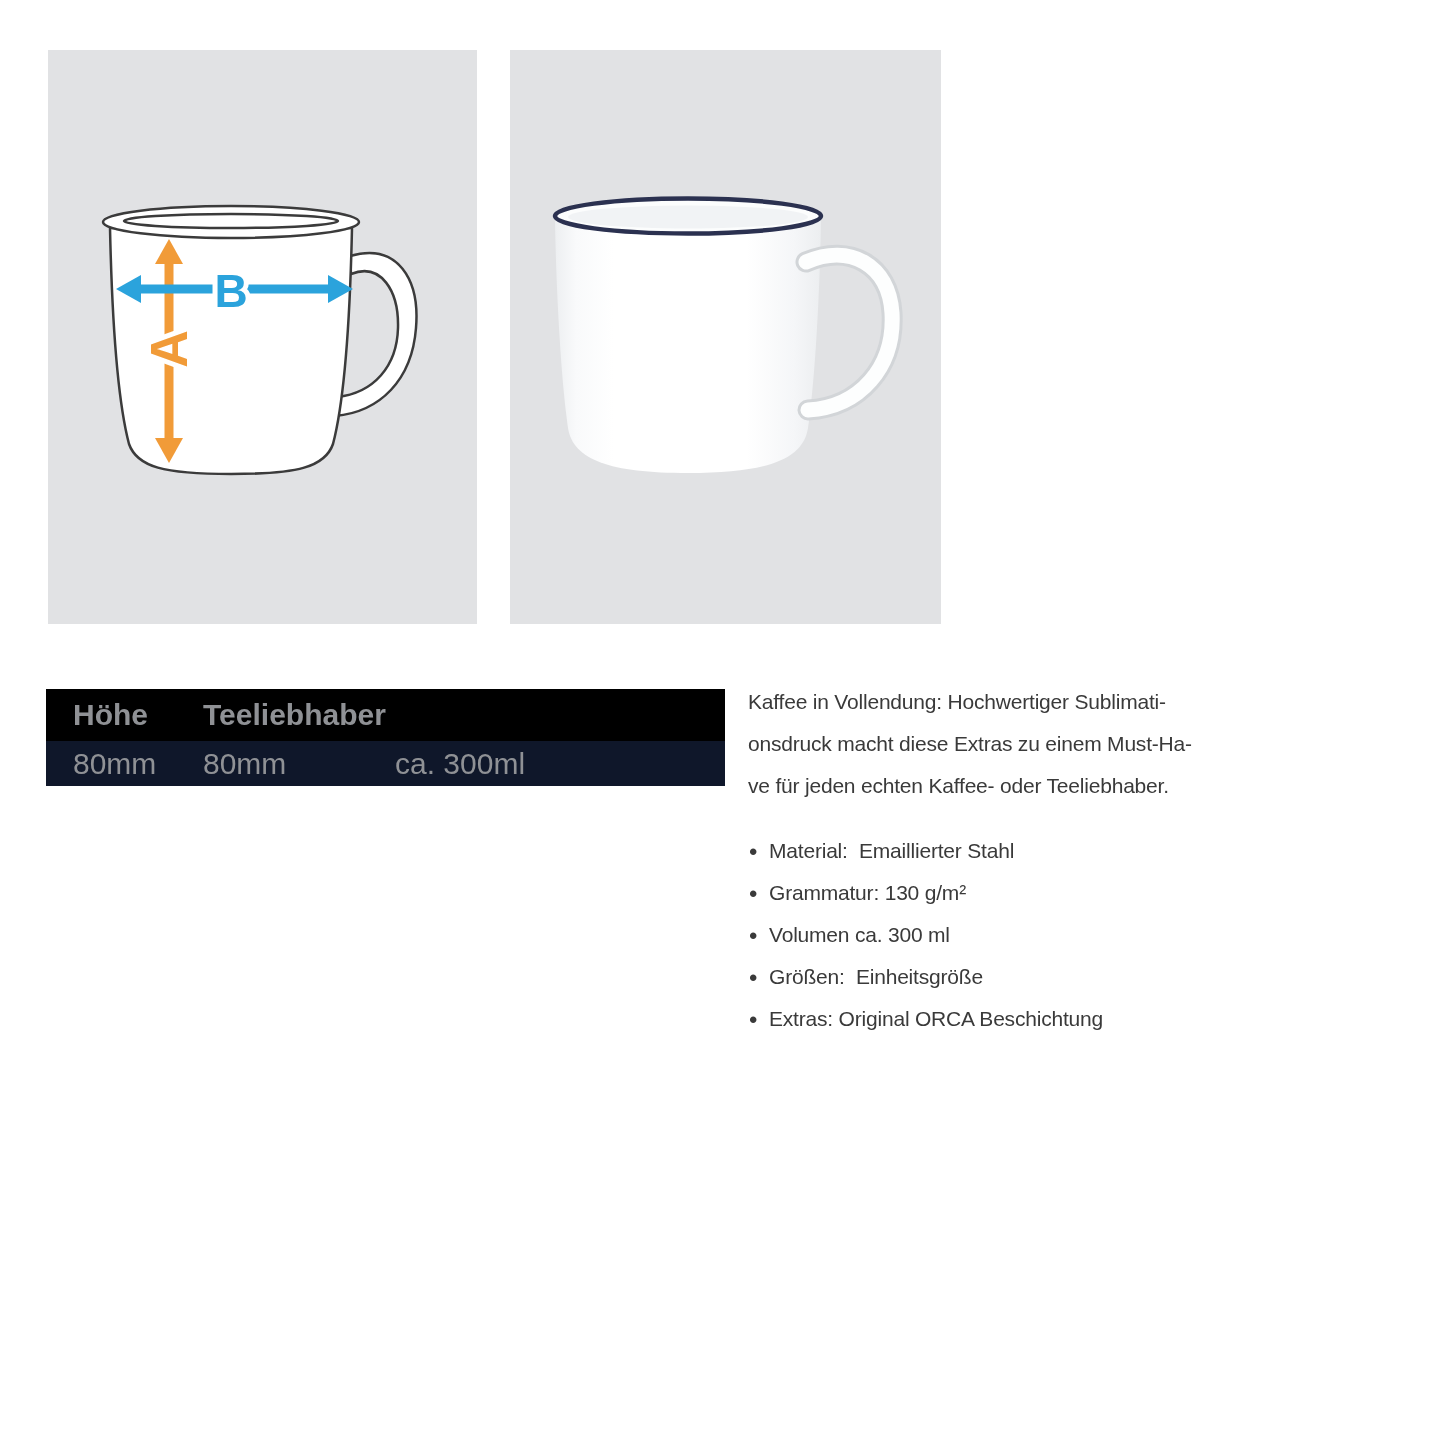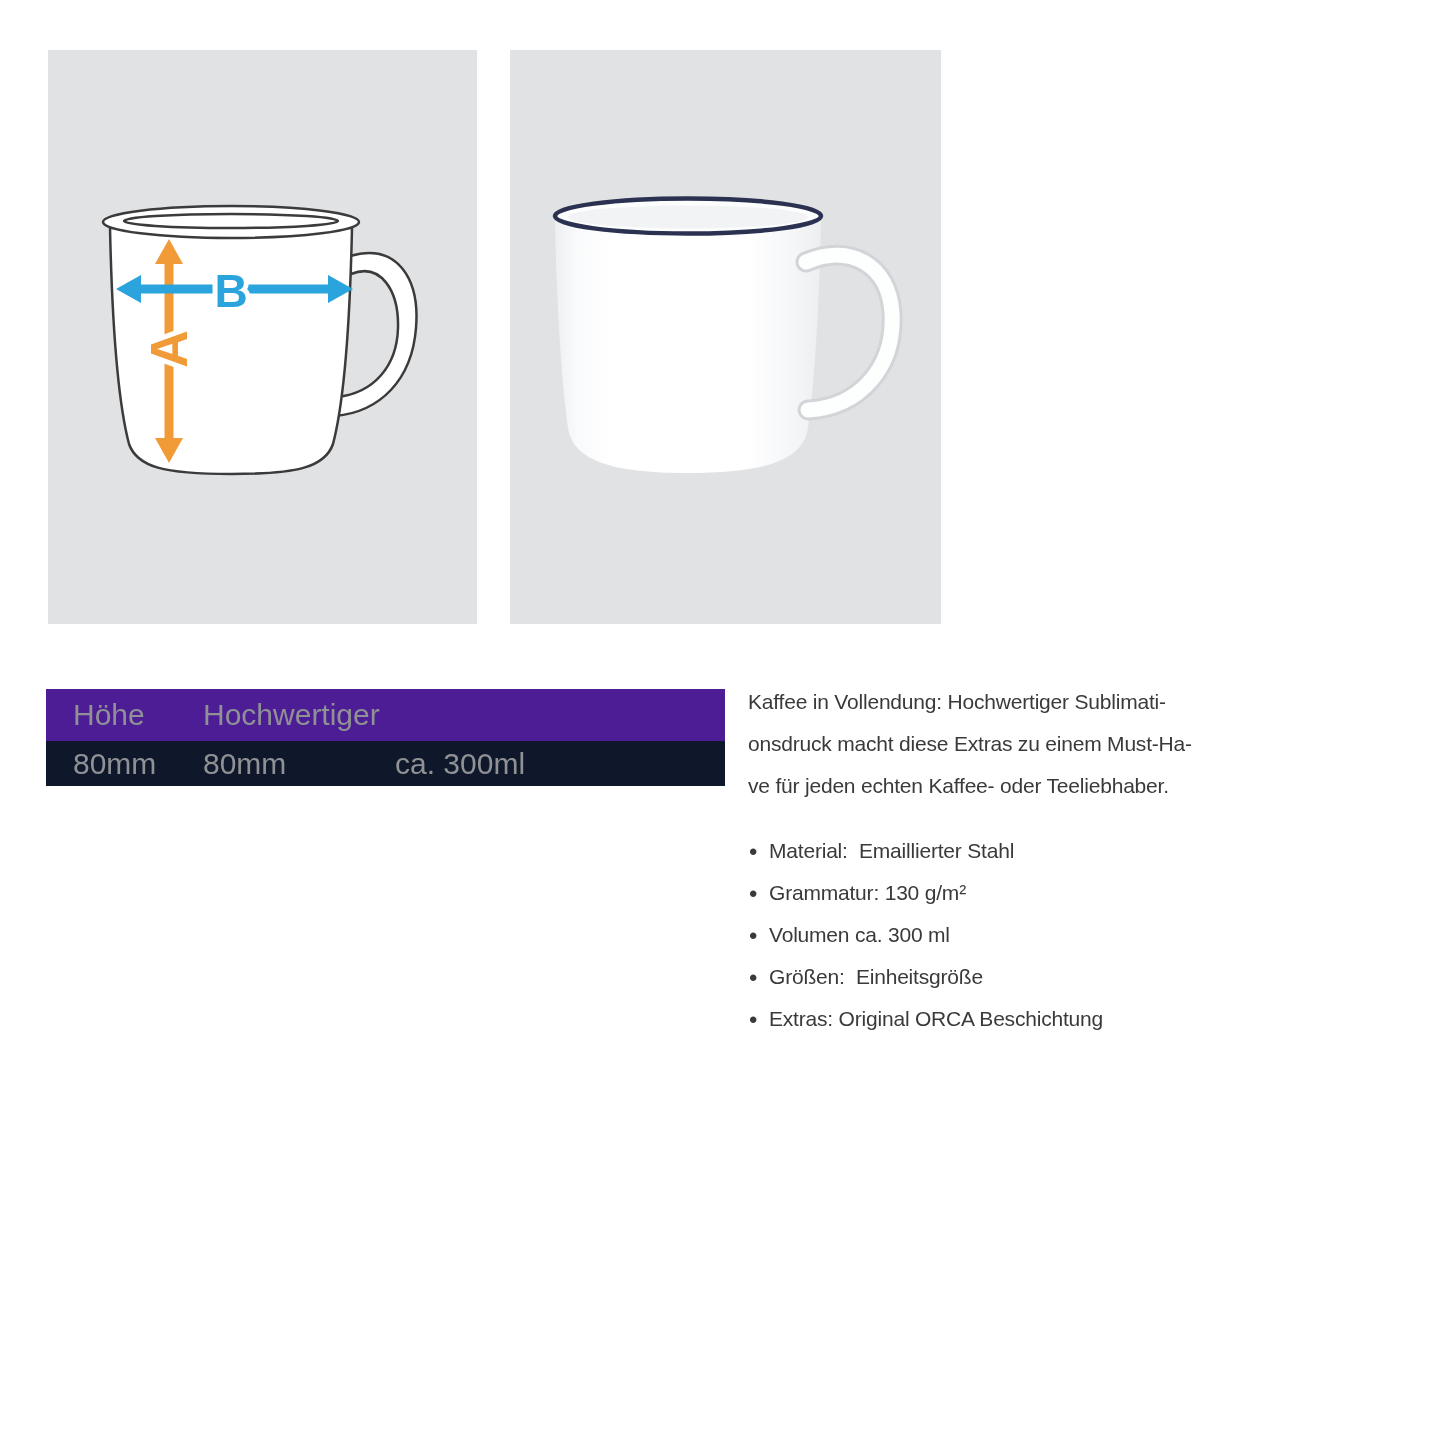--- a/index.html
+++ b/index.html
@@ -8,21 +8,21 @@
   .panel{position:absolute;top:50px;height:574px;background:#e1e2e4;}
   .panel-left{left:48px;width:429px;}
   .panel-right{left:510px;width:431px;}
   .panel svg{display:block;width:100%;height:100%;}
 
   
   .size-table{position:absolute;left:46px;top:689px;width:679px;
               font-size:30px;color:#8f9195;}
   .size-row{display:grid;grid-template-columns:130px 192px 1fr;padding-left:27px;
             align-items:center;}
-  .size-row.header{height:52px;background:#4c1d95;}
+  .size-row.header{height:52px;background:#000000;font-weight:bold;}
   .size-row.values{height:45px;background:#0f172a;}
   .size-cell{white-space:nowrap;}
 
   
   .desc{position:absolute;left:748px;top:681px;width:672px;font-size:21px;
         line-height:42px;color:#3a3a3a;letter-spacing:-0.2px;}
   .desc .para{margin:0;}
   .desc .para span{display:block;white-space:pre;}
   .desc ul{list-style:none;margin:23px 0 0 0;padding:0;}
   .desc li{position:relative;padding-left:21px;white-space:pre-wrap;}
@@ -85,21 +85,21 @@
       </g>
 
       <ellipse cx="178" cy="166" rx="133" ry="17.5" fill="#fcfdfd" stroke-width="4.5" stroke="#2b3150"></ellipse>
       <ellipse cx="178" cy="167" rx="120" ry="11.5" fill="#f1f3f5"></ellipse>
     </svg>
   </div>
 
   <div class="size-table">
     <div class="size-row header">
       <div class="size-cell">Höhe</div>
-      <div class="size-cell">Hochwertiger</div>
+      <div class="size-cell">Teeliebhaber</div>
     </div>
     <div class="size-row values">
       <div class="size-cell">80mm</div>
       <div class="size-cell">80mm</div>
       <div class="size-cell">ca. 300ml</div>
     </div>
   </div>
 
   <div class="desc">
     <p class="para">

